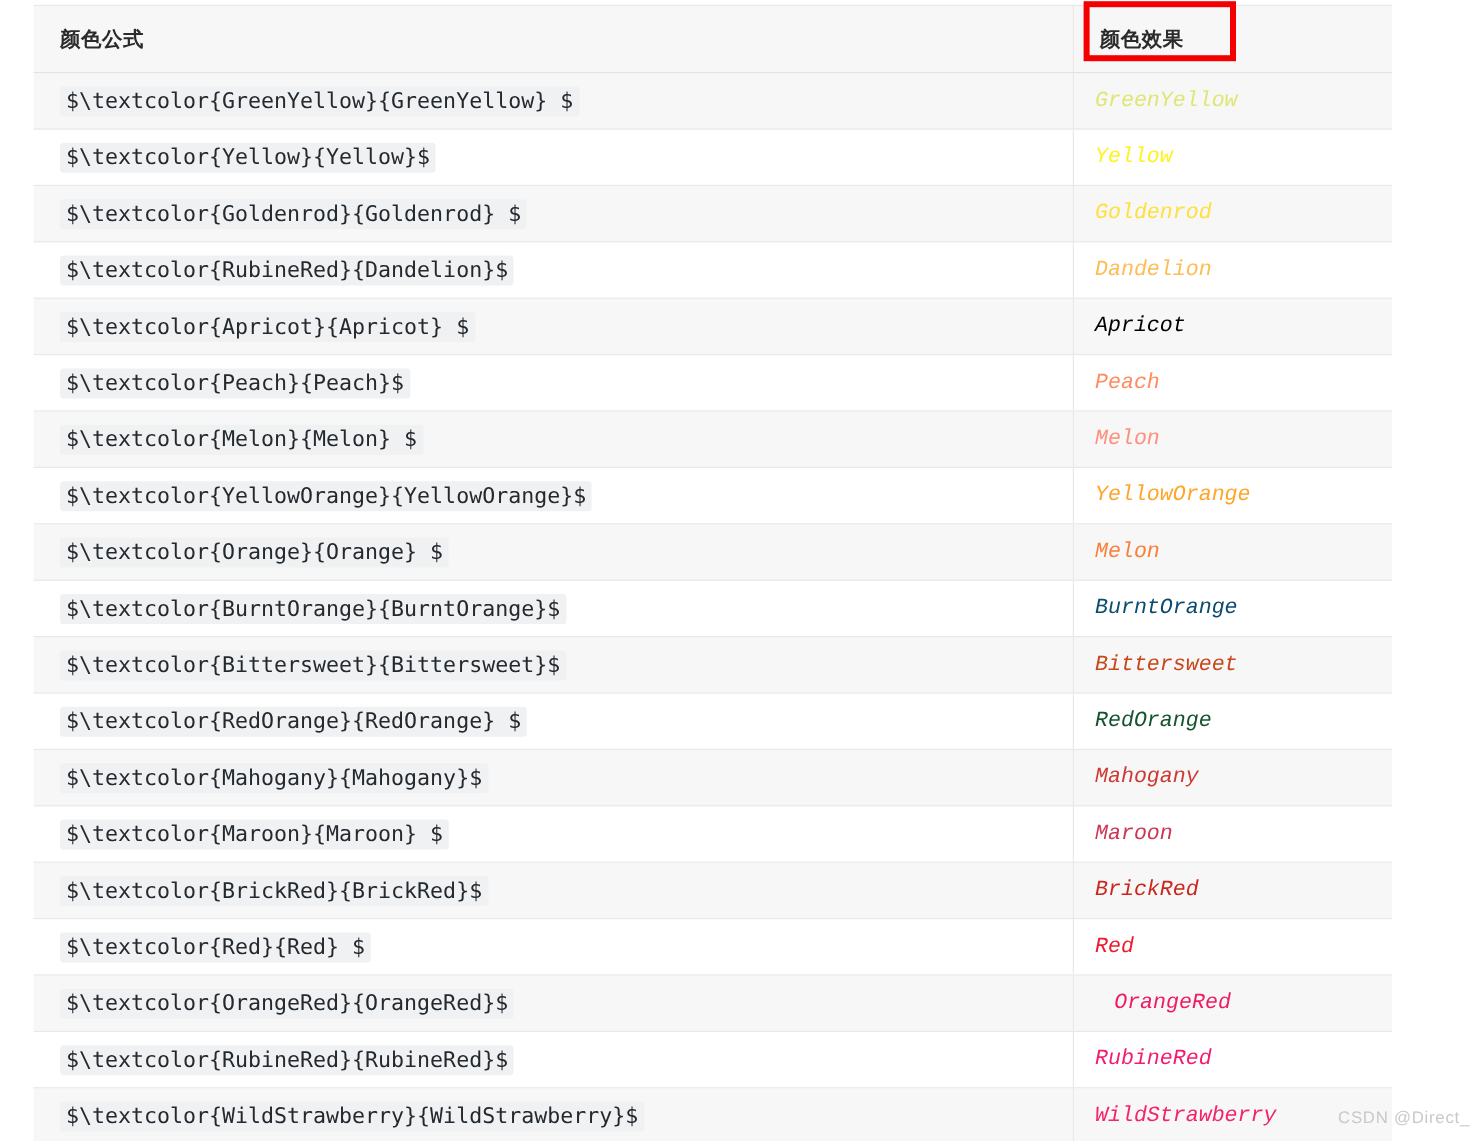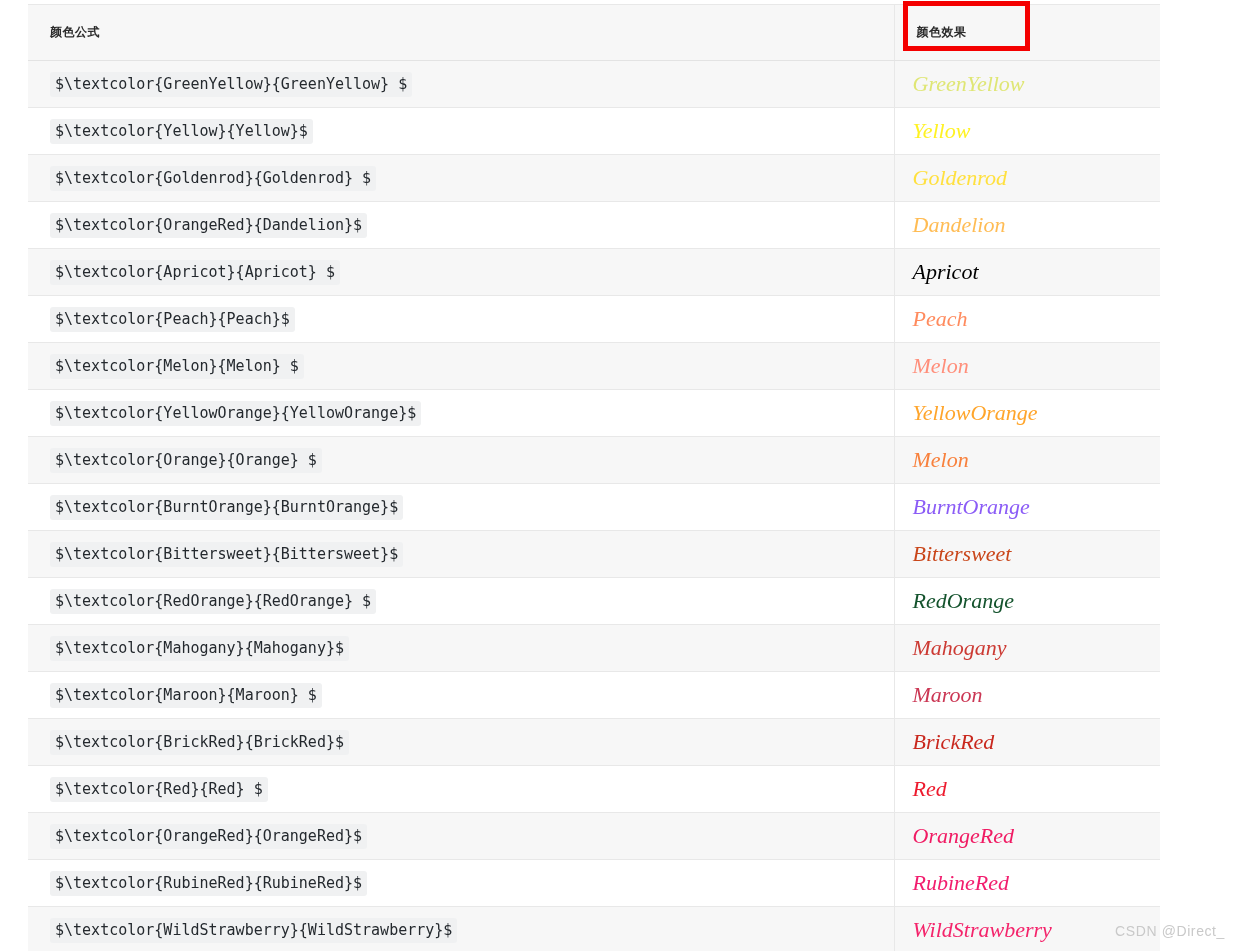--- a/index.html
+++ b/index.html
@@ -51,21 +51,21 @@
   .color-table th + th,
   .color-table td + td {
     border-left: 1px solid #e8e8e8;
   }
 
   
   .color-table thead th {
     background: #f7f7f7;
     height: 56px;
     text-align: left;
-    font-size: 12px;
+    font-size: 17px;
     font-weight: bold;
     color: #2b2b2b;
     padding: 0 0 0 22px;
     border-top: 1px solid #e8e8e8;
     border-bottom: 1px solid #e3e3e3;
     letter-spacing: 0.5px;
   }
 
   
   .color-table tbody tr:nth-child(odd) td {
@@ -75,37 +75,37 @@
     background: #ffffff;
   }
 
   
   td.formula-cell {
     padding: 0 0 0 22px;
   }
   .formula-code {
     display: inline-block;
     font-family: "DejaVu Sans Mono", "Liberation Mono", monospace;
-    font-size: 15px;
+    font-size: 18px;
     line-height: 21px;
     color: #24292e;
     background: #f0f1f2;
     border-radius: 3px;
     padding: 2px 5px;
     white-space: pre;
   }
 
   
   td.effect-cell {
     padding: 0 0 0 18px;
   }
   .color-sample {
-    font-family: Liberation Serif, serif;
+    font-family: Liberation Mono, monospace;
     font-style: italic;
-    font-size: 22px;
+    font-size: 18px;
     line-height: 26px;
     white-space: nowrap;
   }
 
   
   .annotation-box {
     position: absolute;
     left: 903px;
     top: 1px;
     width: 127px;
@@ -152,21 +152,21 @@
         </tr>
         <tr>
           <td class="formula-cell"><code class="formula-code">$\textcolor{Yellow}{Yellow}$</code></td>
           <td class="effect-cell"><span class="color-sample" style="color: rgb(255, 242, 34);">Yellow</span></td>
         </tr>
         <tr>
           <td class="formula-cell"><code class="formula-code">$\textcolor{Goldenrod}{Goldenrod} $</code></td>
           <td class="effect-cell"><span class="color-sample" style="color: rgb(255, 224, 62);">Goldenrod</span></td>
         </tr>
         <tr>
-          <td class="formula-cell"><code class="formula-code">$\textcolor{OrangeRed}{Dandelion}$</code></td>
+          <td class="formula-cell"><code class="formula-code">$\textcolor{RubineRed}{Dandelion}$</code></td>
           <td class="effect-cell"><span class="color-sample" style="color: rgb(255, 188, 84);">Dandelion</span></td>
         </tr>
         <tr>
           <td class="formula-cell"><code class="formula-code">$\textcolor{Apricot}{Apricot} $</code></td>
           <td class="effect-cell"><span class="color-sample" style="color: #000000;">Apricot</span></td>
         </tr>
         <tr>
           <td class="formula-cell"><code class="formula-code">$\textcolor{Peach}{Peach}$</code></td>
           <td class="effect-cell"><span class="color-sample" style="color: rgb(255, 139, 94);">Peach</span></td>
         </tr>
@@ -177,21 +177,21 @@
         <tr>
           <td class="formula-cell"><code class="formula-code">$\textcolor{YellowOrange}{YellowOrange}$</code></td>
           <td class="effect-cell"><span class="color-sample" style="color: rgb(255, 165, 43); margin-top: 24px;">YellowOrange</span></td>
         </tr>
         <tr>
           <td class="formula-cell"><code class="formula-code">$\textcolor{Orange}{Orange} $</code></td>
           <td class="effect-cell"><span class="color-sample" style="color: rgb(248, 128, 60);">Melon</span></td>
         </tr>
         <tr>
           <td class="formula-cell"><code class="formula-code">$\textcolor{BurntOrange}{BurntOrange}$</code></td>
-          <td class="effect-cell"><span class="color-sample" style="color: #8b5cf6;">BurntOrange</span></td>
+          <td class="effect-cell"><span class="color-sample" style="color: #0c4a6e;">BurntOrange</span></td>
         </tr>
         <tr>
           <td class="formula-cell"><code class="formula-code">$\textcolor{Bittersweet}{Bittersweet}$</code></td>
           <td class="effect-cell"><span class="color-sample" style="color: rgb(201, 70, 26);">Bittersweet</span></td>
         </tr>
         <tr>
           <td class="formula-cell"><code class="formula-code">$\textcolor{RedOrange}{RedOrange} $</code></td>
           <td class="effect-cell"><span class="color-sample" style="color: #14532d;">RedOrange</span></td>
         </tr>
         <tr>
@@ -205,21 +205,21 @@
         <tr>
           <td class="formula-cell"><code class="formula-code">$\textcolor{BrickRed}{BrickRed}$</code></td>
           <td class="effect-cell"><span class="color-sample" style="color: rgb(201, 40, 30);">BrickRed</span></td>
         </tr>
         <tr>
           <td class="formula-cell"><code class="formula-code">$\textcolor{Red}{Red} $</code></td>
           <td class="effect-cell"><span class="color-sample" style="color: rgb(237, 27, 46);">Red</span></td>
         </tr>
         <tr>
           <td class="formula-cell"><code class="formula-code">$\textcolor{OrangeRed}{OrangeRed}$</code></td>
-          <td class="effect-cell"><span class="color-sample" style="color: rgb(240, 27, 99);">OrangeRed</span></td>
+          <td class="effect-cell"><span class="color-sample" style="color: rgb(240, 27, 99); margin-left: 16px;">OrangeRed</span></td>
         </tr>
         <tr>
           <td class="formula-cell"><code class="formula-code">$\textcolor{RubineRed}{RubineRed}$</code></td>
           <td class="effect-cell"><span class="color-sample" style="color: rgb(242, 29, 110);">RubineRed</span></td>
         </tr>
         <tr>
           <td class="formula-cell"><code class="formula-code">$\textcolor{WildStrawberry}{WildStrawberry}$</code></td>
           <td class="effect-cell"><span class="color-sample" style="color: rgb(244, 36, 107);">WildStrawberry</span></td>
         </tr>
       </tbody>

